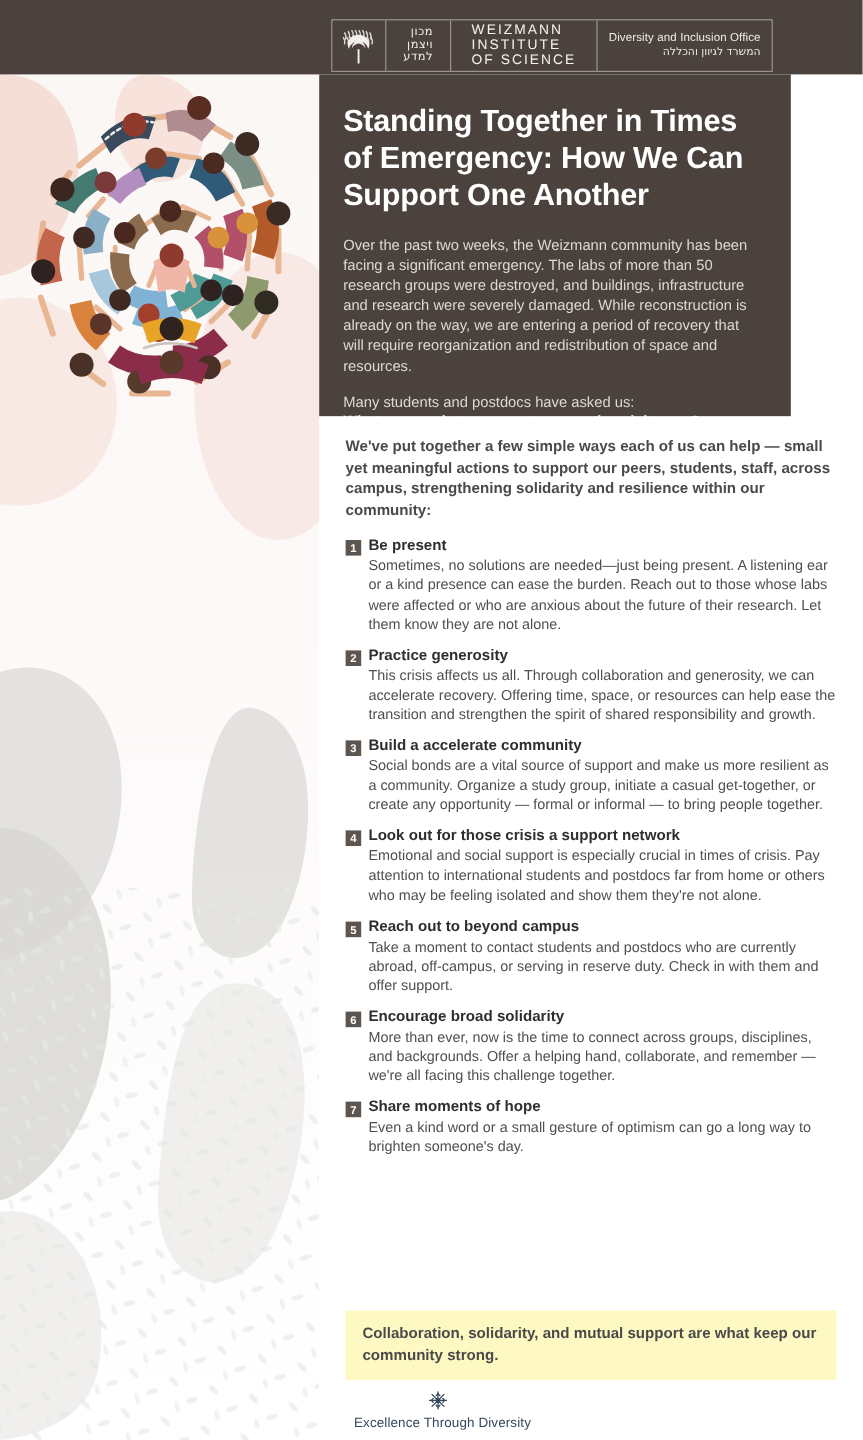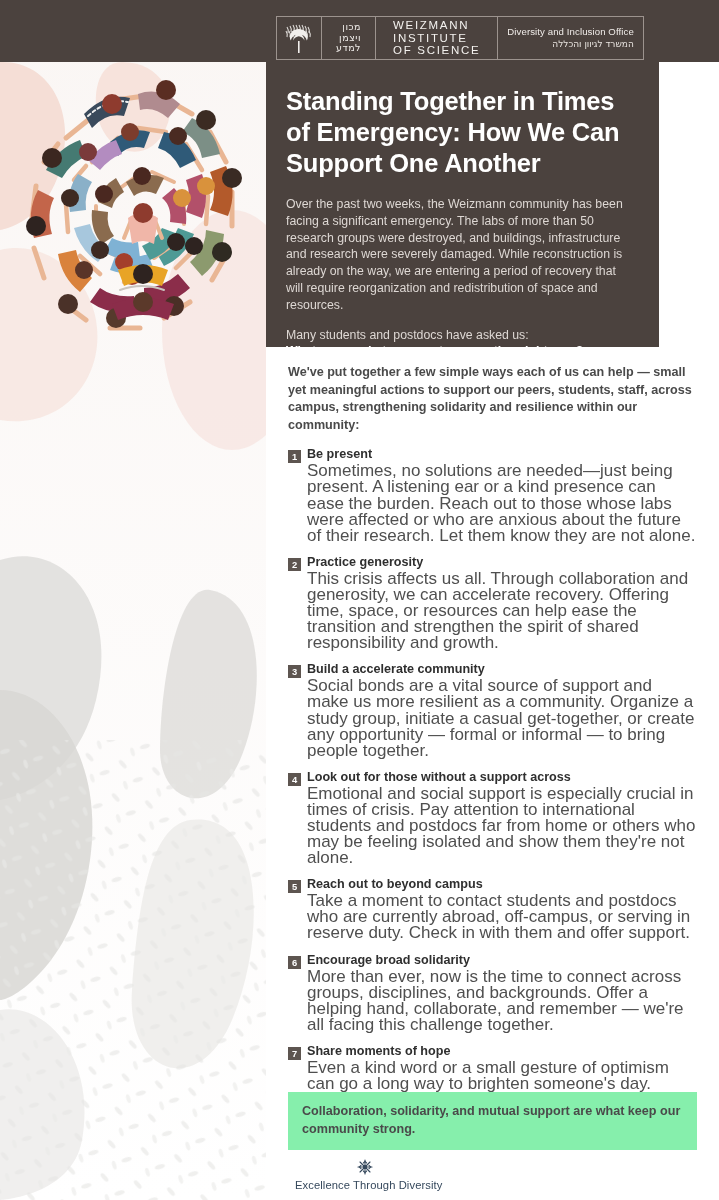--- a/index.html
+++ b/index.html
@@ -129,27 +129,27 @@
   .tip-body { flex: 1 1 auto; }
   .tip-title {
     color: #2f2f2f;
     font-size: 12.6px;
     line-height: 15px;
     font-weight: bold;
     margin-bottom: 1px;
   }
   .tip-text {
     color: #4f4f4f;
-    font-size: 17px;
+    font-size: 12px;
     line-height: 16.1px;
   }
 
   .callout {
     position: absolute; left: 22px; right: 22px; top: 745px;
-    background: #86efac;
+    background: #fef9c3;
     padding: 11px 14px 12px 14px;
   }
   .callout-text {
     color: #4a4a4a;
     font-size: 12.6px;
     line-height: 17.5px;
     font-weight: bold;
   }
 
   .footer-brand {
@@ -399,21 +399,21 @@
         <div class="tip">
           <div class="tip-num">3</div>
           <div class="tip-body">
             <div class="tip-title">Build a accelerate community</div>
             <div class="tip-text">Social bonds are a vital source of support and make us more resilient as a community. Organize a study group, initiate a casual get-together, or create any opportunity — formal or informal — to bring people together.</div>
           </div>
         </div>
         <div class="tip">
           <div class="tip-num">4</div>
           <div class="tip-body">
-            <div class="tip-title">Look out for those without a support across</div>
+            <div class="tip-title">Look out for those crisis a support network</div>
             <div class="tip-text">Emotional and social support is especially crucial in times of crisis. Pay attention to international students and postdocs far from home or others who may be feeling isolated and show them they're not alone.</div>
           </div>
         </div>
         <div class="tip">
           <div class="tip-num">5</div>
           <div class="tip-body">
             <div class="tip-title">Reach out to beyond campus</div>
             <div class="tip-text">Take a moment to contact students and postdocs who are currently abroad, off-campus, or serving in reserve duty. Check in with them and offer support.</div>
           </div>
         </div>

